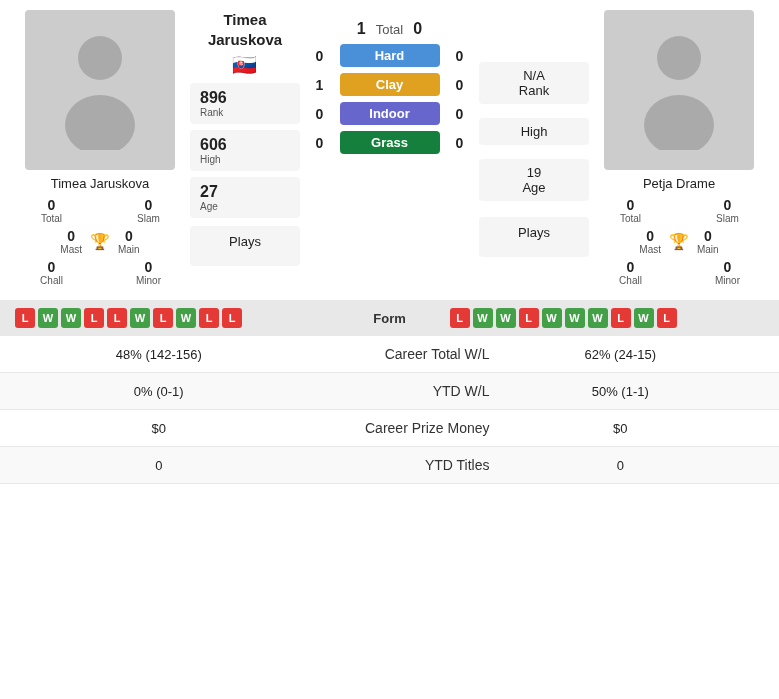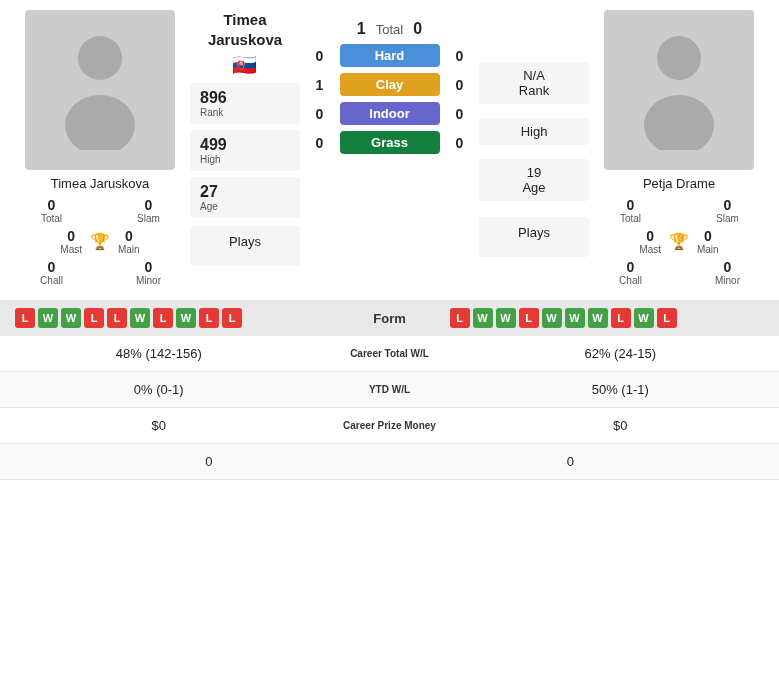--- a/index.html
+++ b/index.html
@@ -252,23 +252,23 @@
     }
 
     .stats-row-left {
       flex: 1;
       text-align: center;
       font-size: 13px;
     }
 
     .stats-row-label {
       flex: 0 0 200px;
-      text-align: center;
-      font-size: 10px;
-      font-weight: bold;
+      text-align: right;
+      font-size: 14px;
+      font-weight: normal;
       color: #333;
     }
 
     .stats-row-right {
       flex: 1;
       text-align: center;
       font-size: 13px;
     }
 
     
@@ -347,21 +347,21 @@
     </div>
 
     <div class="middle-panel">
       <div class="middle-name">Timea Jaruskova</div>
       <div class="flag">🇸🇰</div>
       <div class="stat-box">
         <div class="val">896</div>
         <div class="lbl">Rank</div>
       </div>
       <div class="stat-box">
-        <div class="val">499</div>
+        <div class="val">606</div>
         <div class="lbl">High</div>
       </div>
       <div class="stat-box">
         <div class="val">27</div>
         <div class="lbl">Age</div>
       </div>
       <div class="plays-box">
         <div class="lbl">Plays</div>
       </div>
     </div>
@@ -492,17 +492,18 @@
       <span class="stats-row-label">YTD W/L</span>
       <span class="stats-row-right">50% (1-1)</span>
     </div>
       <div class="stats-row">
       <span class="stats-row-left">$0</span>
       <span class="stats-row-label">Career Prize Money</span>
       <span class="stats-row-right">$0</span>
     </div>
       <div class="stats-row">
       <span class="stats-row-left">0</span>
+      <span class="stats-row-label">YTD Titles</span>
       <span class="stats-row-right">0</span>
     </div>
     </div>
 
 </div>
 
 </body></html>

